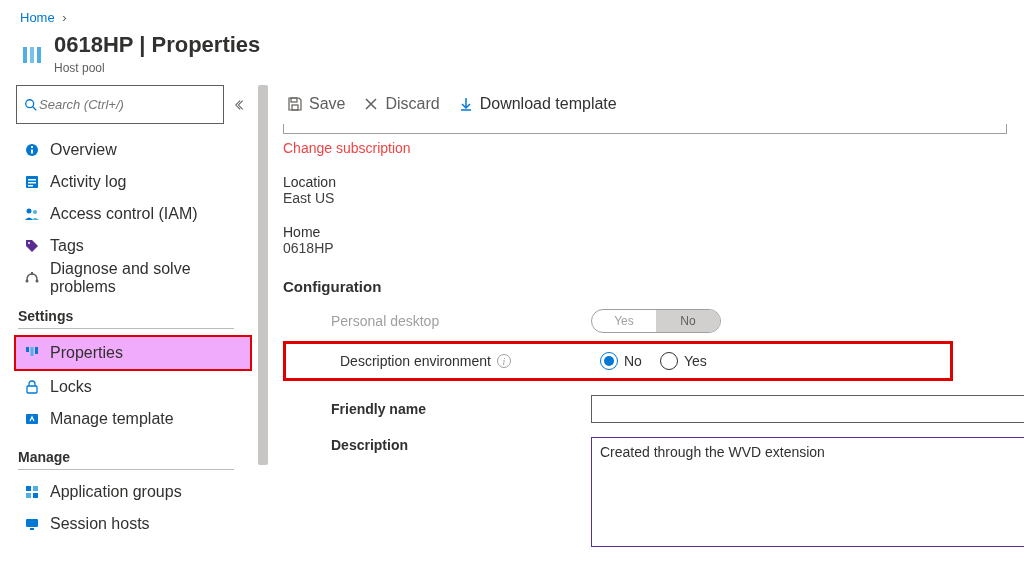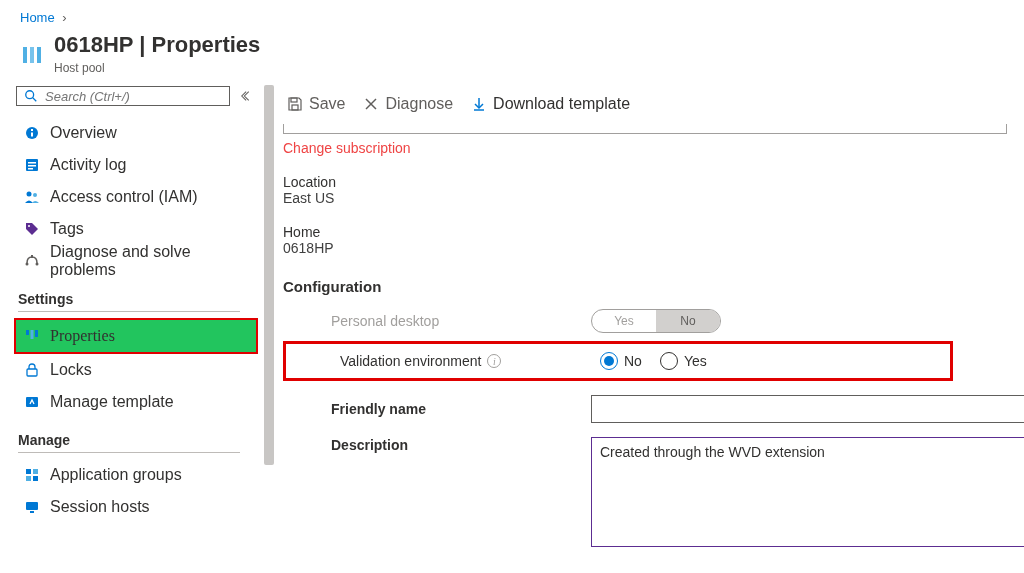--- a/index.html
+++ b/index.html
@@ -12,27 +12,27 @@
   .header { display: flex; align-items: center; gap: 10px; padding: 0 20px 10px 20px; }
   .header .res-icon { width: 24px; height: 24px; display: inline-flex; margin-top: 4px; }
   .header h1 { font-size: 22px; font-weight: 600; color: #323130; line-height: 28px; }
   .header .sub { font-size: 12px; color: #605e5c; margin-top: 2px; }
   
   .body { display: flex; height: calc(100% - 90px); }
   
   .sidebar-wrap { width: 255px; display: flex; }
   .sidebar { flex: 1; padding: 0 0 0 16px; }
   .search-row { display: flex; align-items: center; gap: 6px; margin-bottom: 10px; }
-  .search-box { flex: 1; display: flex; align-items: center; border: 1px solid #605e5c; height: 20px; padding: 9px 6px; gap: 6px; }
+  .search-box { flex: 1; display: flex; align-items: center; border: 1px solid #605e5c; height: 39px; padding: 9px 6px; }
   .search-box input { flex: 1; border: none; outline: none; font-size: 13px; font-style: italic; color: #605e5c; }
   .collapse-btn { width: 22px; height: 22px; display: flex; align-items: center; justify-content: center; cursor: pointer; color: #605e5c; }
   
   .nav-list { list-style: none; }
   .nav-item { display: flex; align-items: center; gap: 10px; height: 32px; padding: 0 8px; cursor: pointer; }
-  .nav-item.selected { background: #22c55e; border: 2px solid #e00000; box-sizing: border-box; height: 36px; margin-left:-2px; margin-right: 0; font-family: Liberation Serif, serif; }
+  .nav-item.selected { background: #f0abfc; border: 2px solid #e00000; box-sizing: border-box; height: 36px; margin-left:-2px; margin-right: 0; }
   .nav-icon { width: 16px; height: 16px; display: inline-flex; align-items: center; justify-content: center; flex-shrink: 0; }
   .nav-label { font-size: 16px; color: #323130; }
   
   .nav-section { font-size: 14px; font-weight: 600; color: #323130; margin-top: 14px; margin-bottom: 4px; padding-left: 2px; }
   .nav-divider { border: none; border-top: 1px solid #bebbb8; margin: 4px 18px 6px 2px; }
   
   .scroll-track { width: 14px; background: #f3f2f1; position: relative; margin-left: 4px; }
   .scroll-thumb { position: absolute; left: 2px; width: 10px; background: #c8c6c4; border-radius: 2px; }
   
   .content { flex: 1; display: flex; flex-direction: column; }
@@ -247,21 +247,21 @@
           </span>
         <span>Save</span>
       </div>
       <div class="tb-btn">
         <span class="tb-icon">
             <svg viewBox="0 0 16 16" width="16" height="16">
               <line x1="3" y1="3" x2="13" y2="13" stroke="#605e5c" stroke-width="1.5"></line>
               <line x1="13" y1="3" x2="3" y2="13" stroke="#605e5c" stroke-width="1.5"></line>
             </svg>
           </span>
-        <span>Diagnose</span>
+        <span>Discard</span>
       </div>
       <div class="tb-btn accent">
         <span class="tb-icon">
             <svg viewBox="0 0 16 16" width="16" height="16">
               <line x1="8" y1="2" x2="8" y2="11" stroke="#0078d4" stroke-width="1.5"></line>
               <path d="M4 8 L8 12 L12 8" fill="none" stroke="#0078d4" stroke-width="1.5"></path>
               <line x1="3" y1="14" x2="13" y2="14" stroke="#0078d4" stroke-width="1.5"></line>
             </svg>
           </span>
         <span>Download template</span>
@@ -286,21 +286,21 @@
           <div class="pill-toggle">
             <div class="opt">Yes</div>
             <div class="opt active">No</div>
           </div>
         </div>
       </div>
 
       <div class="validation-row">
         <div class="row">
           <div class="left">
-            <span>Validation environment</span>
+            <span>Description environment</span>
             <span class="info-icon">i</span>
           </div>
           <div class="right">
             <div class="radios">
               <div class="radio selected">
                 <span class="circ">
                     <span class="dot"></span>
                   </span>
                 <span>No</span>
               </div>

